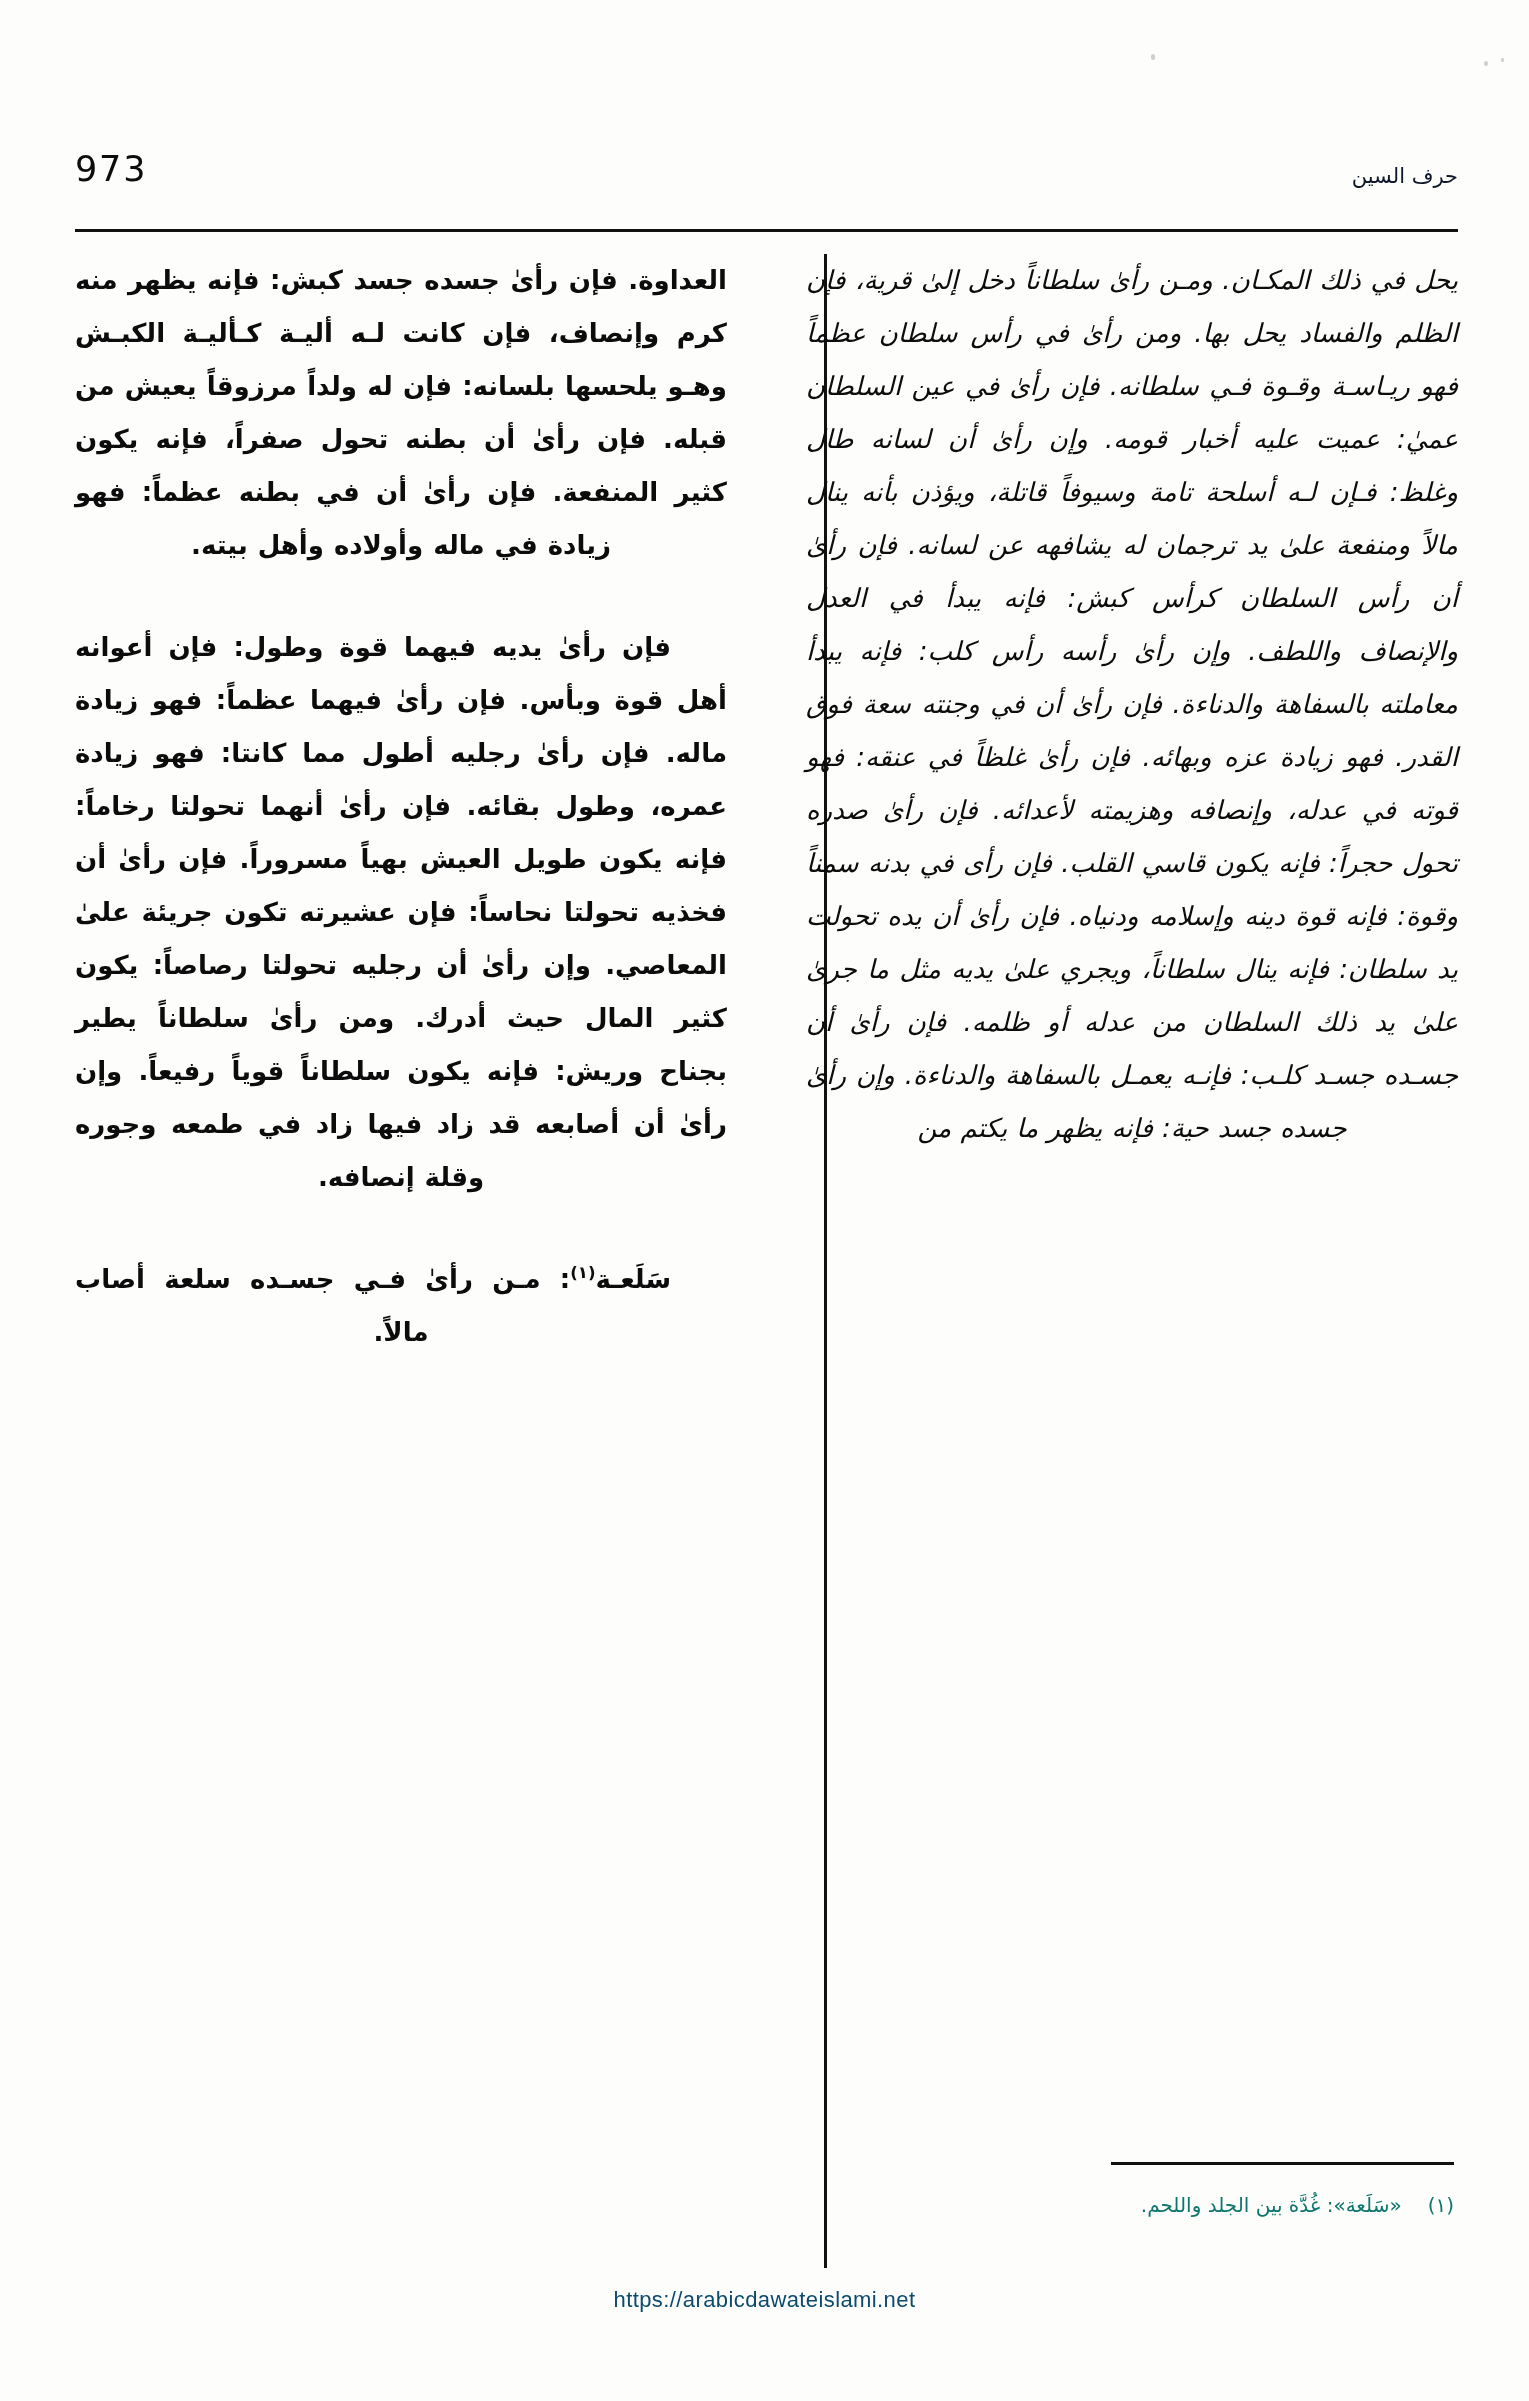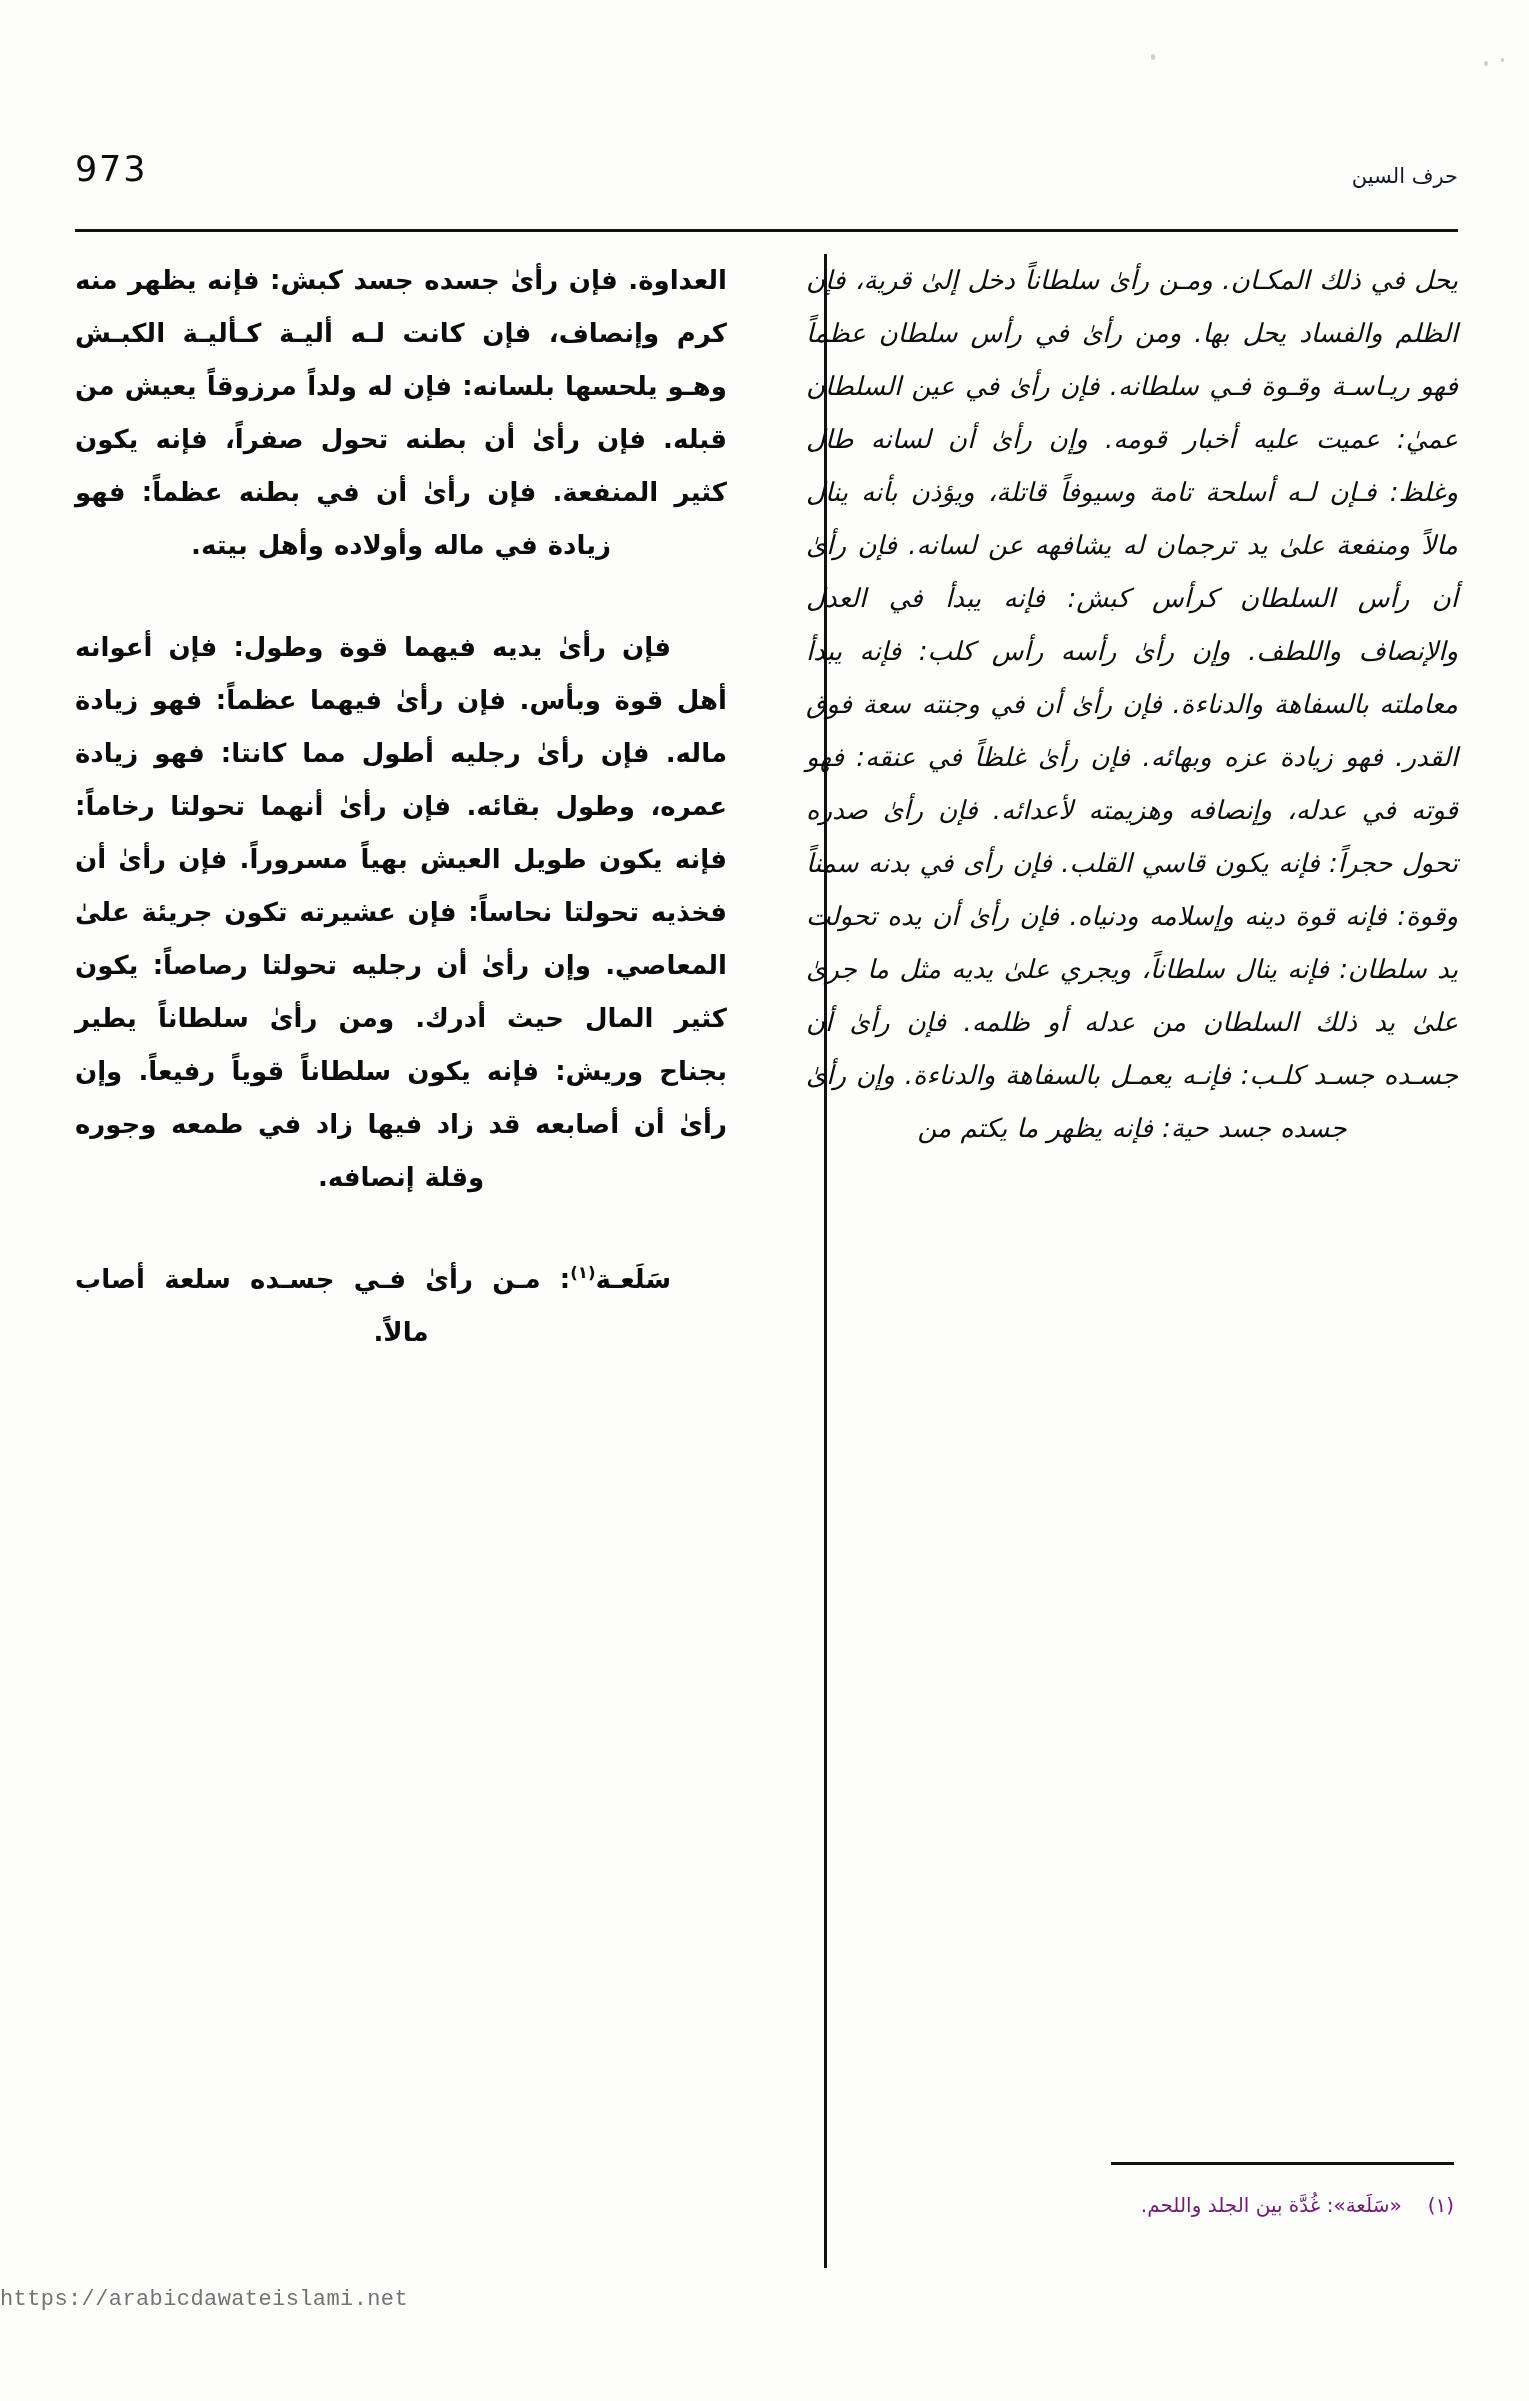--- a/index.html
+++ b/index.html
@@ -118,36 +118,36 @@
     height: 2.6px;
     background: #111111;
   }
   .footnote {
     position: absolute;
     right: 75px;
     top: 2186px;
     width: 648px;
     font-size: 20px;
     line-height: 39px;
-    color: #701a75;
+    color: #0f766e;
     text-align: right;
     font-family: "DejaVu Sans", sans-serif;
   }
   .footnote .fn-num { margin-left: 26px; }
 
   
   .watermark {
     position: absolute;
     left: 0;
     right: 0;
     top: 2287px;
-    text-align: left;
+    text-align: center;
     font-size: 22px;
-    color: #737373;
-    font-family: Liberation Mono, monospace;
+    color: #0c4a6e;
+    font-family: Liberation Sans, sans-serif;
     direction: ltr;
     letter-spacing: 0.4px;
   }
 </style>
 </head>
 <body>
 
 <div class="page">
 
   <div class="speckle sp1"></div>

